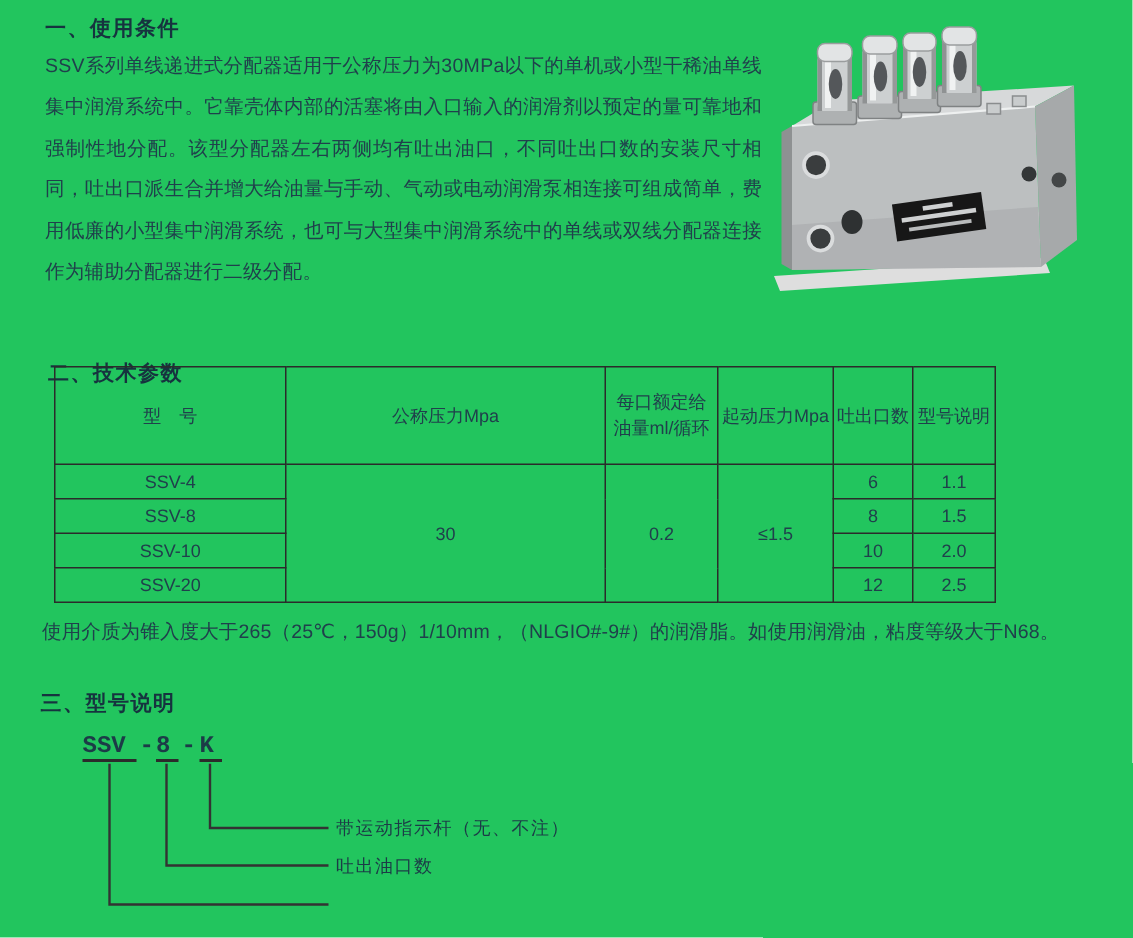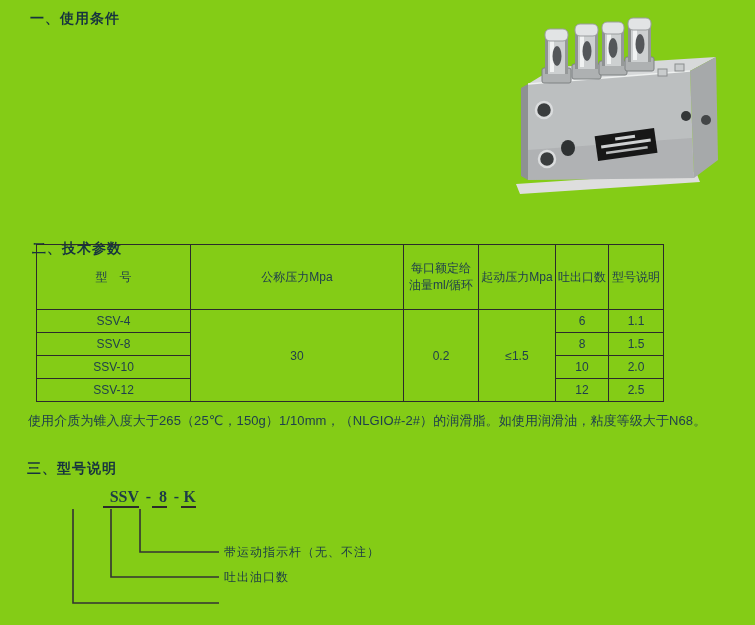--- a/index.html
+++ b/index.html
@@ -1,18 +1,18 @@
 <!DOCTYPE html>
 <html><head>
 <meta charset="utf-8">
 <style>
   * { margin:0; padding:0; box-sizing:border-box; }
   html,body { background:#ffffff; }
   .page {
-    position:relative; width:755px; height:625px; background:#84cc16;
+    position:relative; width:755px; height:625px; background:#22c55e;
     font-family:"Liberation Sans","DejaVu Sans",sans-serif;
     color:#1e3d4a; overflow:hidden;padding-left:24px;
   }
   .sec-heading {
     position:absolute; font-size:14px; font-weight:bold; color:#16333f;
     letter-spacing:1px; white-space:nowrap;
   }
   #h1 { left:30px; top:10px; }
   #h2 { left:32px; top:240px; }
   #h3 { left:27px; top:460px; }
@@ -38,23 +38,23 @@
   #spec-table tbody tr { height:23px; }
 
   #note {
     position:absolute; left:28px; top:412px; width:720px;
     font-size:13px; color:#20404c; white-space:nowrap; letter-spacing:0.1px;
   }
 
   
   .mc-part, .mc-dash {
     position:absolute; top:488px; height:20px;
-    font-family:Liberation Serif, serif;
+    font-family:Liberation Mono, monospace;
     font-size:16px; font-weight:bold; color:#1c3b47;
-    text-align:right; line-height:18px;margin-left:48px;
+    text-align:left; line-height:18px;
   }
   .mc-part { border-bottom:2px solid #2b2b2b; }
   #mc-ssv { left:55px; width:36px; }
   #mc-d1  { left:93px; width:10px; }
   #mc-n   { left:104px; width:15px; }
   #mc-d2  { left:121px; width:10px; }
   #mc-k   { left:133px; width:15px; }
   #mc-lines { position:absolute; left:0; top:509px; }
   .callout {
     position:absolute; left:224px; font-size:12px; line-height:17px;
@@ -63,20 +63,21 @@
   #co-0 { top:544px; }
   #co-1 { top:569px; }
   #co-2 { top:594px; }
 </style>
 </head>
 <body>
 
 <div class="page">
 
   <div id="h1" class="sec-heading">一、使用条件</div>
+  <div id="body1">SSV系列单线递进式分配器适用于公称压力为30MPa以下的单机或小型干稀油单线集中润滑系统中。它靠壳体内部的活塞将由入口输入的润滑剂以预定的量可靠地和强制性地分配。该型分配器左右两侧均有吐出油口，不同吐出口数的安装尺寸相同，吐出口派生合并增大给油量与手动、气动或电动润滑泵相连接可组成简单，费用低廉的小型集中润滑系统，也可与大型集中润滑系统中的单线或双线分配器连接作为辅助分配器进行二级分配。</div>
 
   <div id="photo">
     <svg width="245" height="202" viewBox="0 0 245 202">
 
       <polygon points="18,176 198,164 202,174 22,186" fill="#dedede"></polygon>
 
       <polygon points="30,76 192,63 218,49 58,59" fill="#d7d9da"></polygon>
 
       <polygon points="192,63 218,49 220,152 196,170" fill="#a6a9aa"></polygon>
 
@@ -175,28 +176,28 @@
         <td>SSV-8</td>
         <td>8</td>
         <td>1.5</td>
       </tr>
       <tr>
         <td>SSV-10</td>
         <td>10</td>
         <td>2.0</td>
       </tr>
       <tr>
-        <td>SSV-12</td>
+        <td>SSV-20</td>
         <td>12</td>
         <td>2.5</td>
       </tr>
     </tbody>
   </table>
 
-  <div id="note">使用介质为锥入度大于265（25℃，150g）1/10mm，（NLGIO#-2#）的润滑脂。如使用润滑油，粘度等级大于N68。</div>
+  <div id="note">使用介质为锥入度大于265（25℃，150g）1/10mm，（NLGIO#-9#）的润滑脂。如使用润滑油，粘度等级大于N68。</div>
 
   <div id="h3" class="sec-heading">三、型号说明</div>
 
   <div id="mc-ssv" class="mc-part">SSV</div>
   <div id="mc-d1" class="mc-dash">-</div>
   <div id="mc-n" class="mc-part">8</div>
   <div id="mc-d2" class="mc-dash">-</div>
   <div id="mc-k" class="mc-part">K</div>
 
   <svg id="mc-lines" width="260" height="100" viewBox="0 0 260 100">

